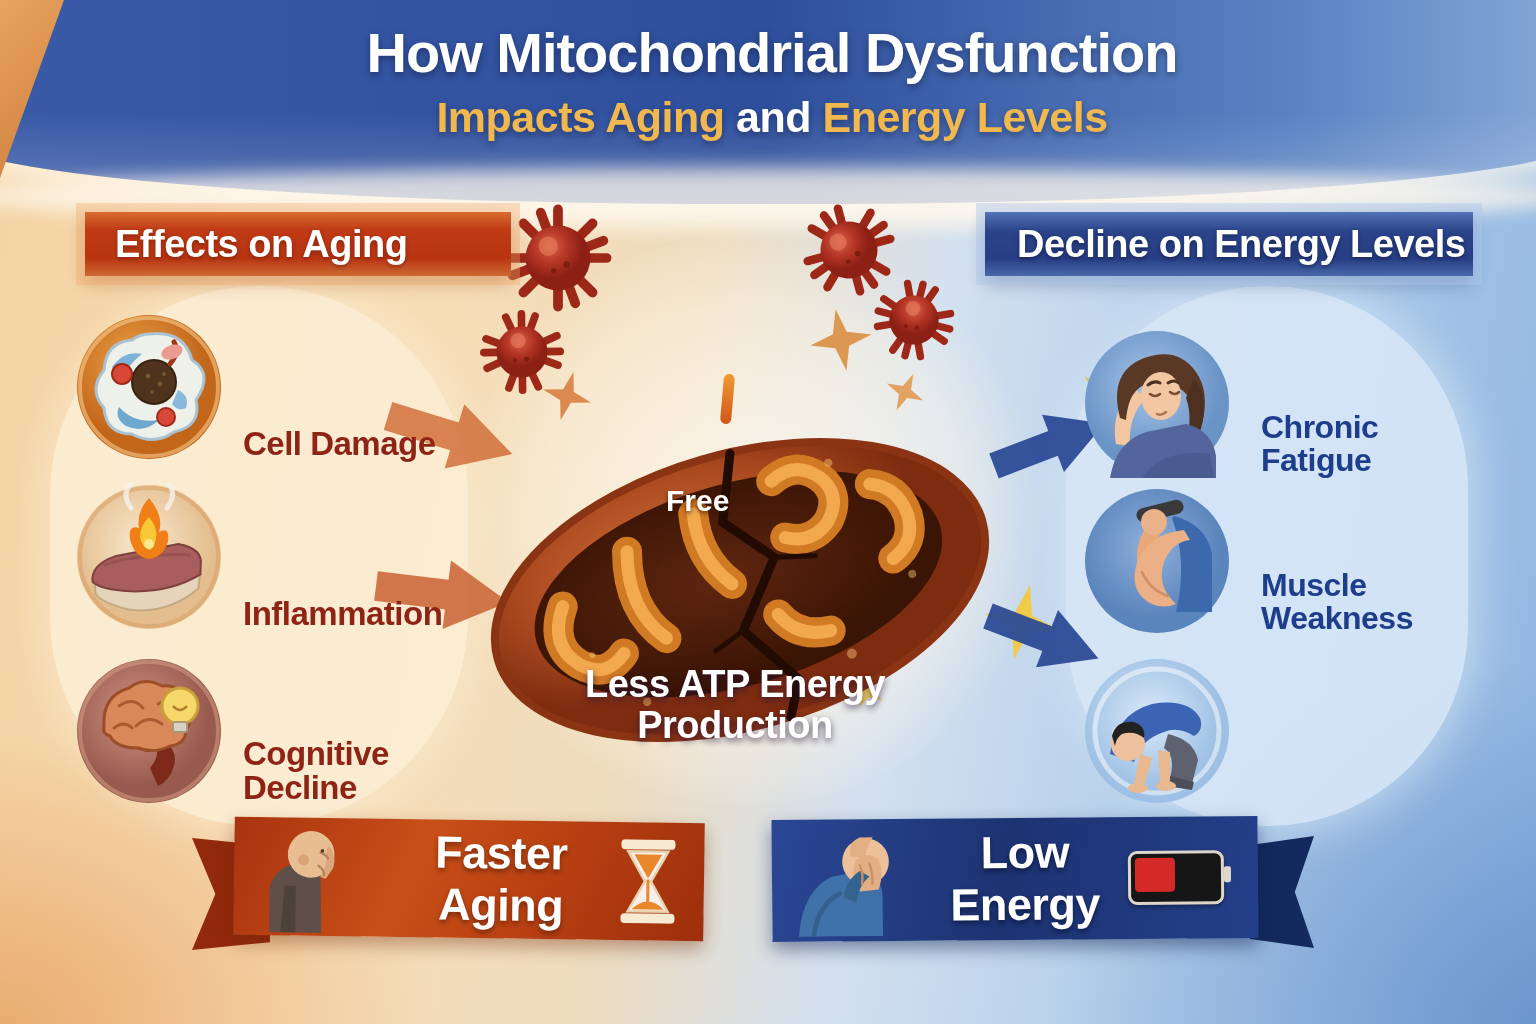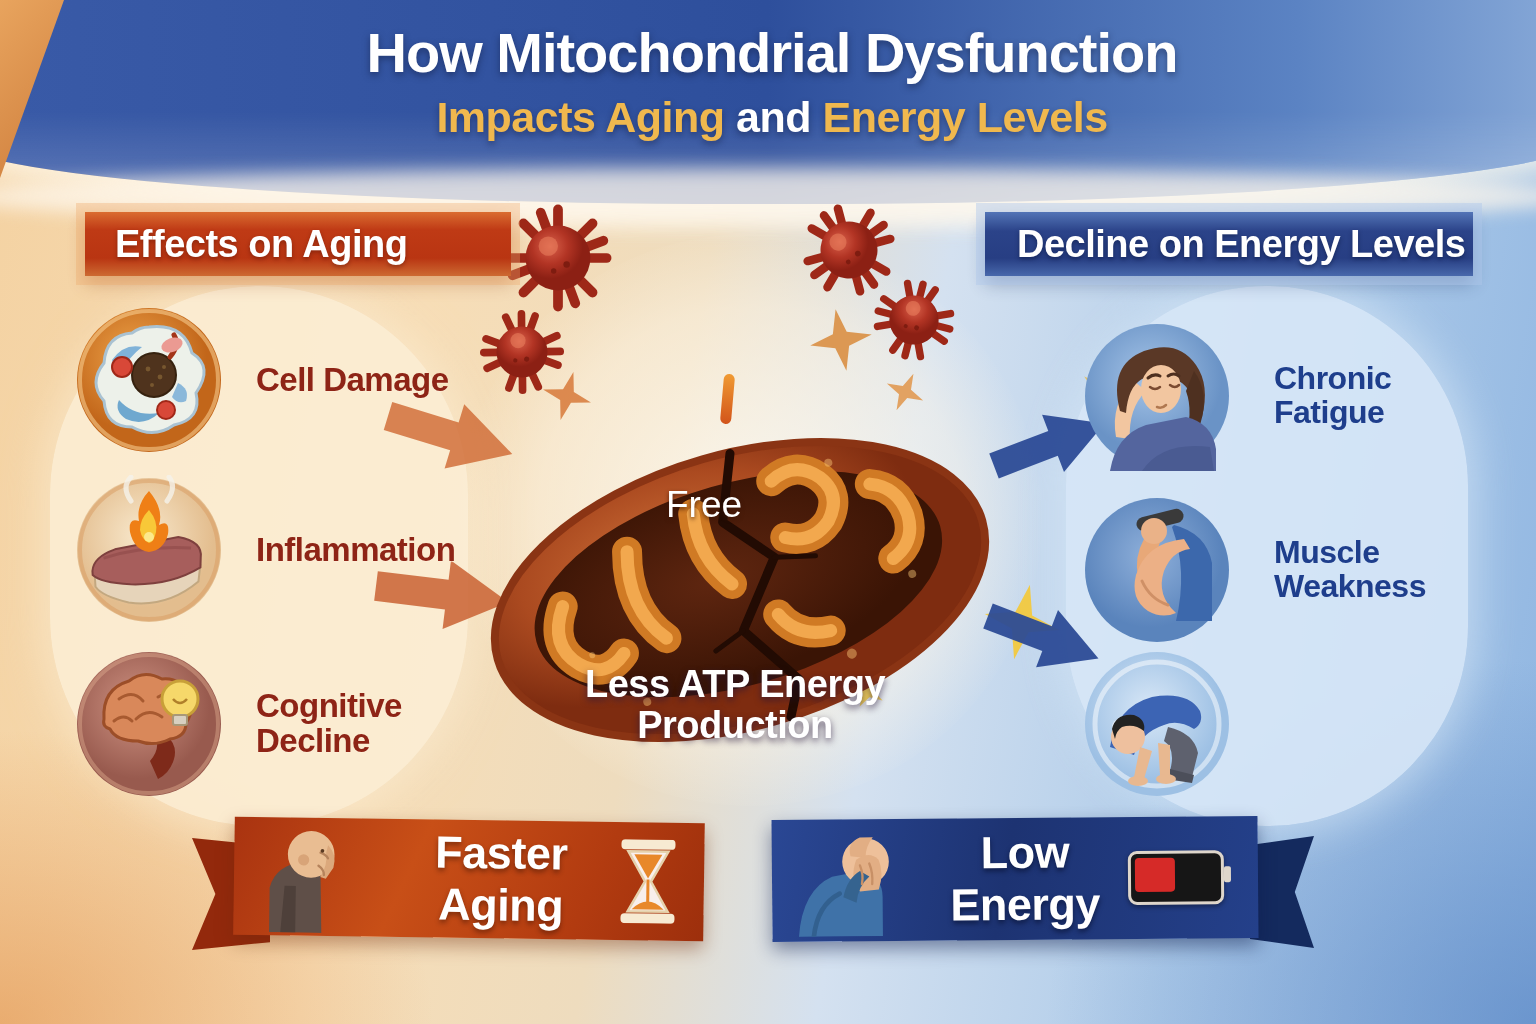--- a/index.html
+++ b/index.html
@@ -39,34 +39,34 @@
     box-shadow:0 0 0 9px rgba(175,200,235,.45),0 8px 16px rgba(20,40,90,.3);
     text-shadow:0 2px 4px rgba(5,15,50,.5);}
   
   .blob-left{position:absolute;left:50px;top:286px;width:418px;height:540px;z-index:2;
     background:rgba(251,238,214,.85);border-radius:210px;
     box-shadow:0 0 40px 10px rgba(251,238,214,.55);}
   .blob-right{position:absolute;left:1066px;top:286px;width:402px;height:540px;z-index:2;
     background:rgba(215,231,247,.9);border-radius:200px;
     box-shadow:0 0 40px 10px rgba(215,231,247,.6);}
   
-  .row{position:absolute;display:flex;align-items:center;gap:32px;height:164px;z-index:4;}
+  .row{position:absolute;display:flex;align-items:flex-end;gap:19px;height:164px;z-index:4;}
   .row svg.icon{flex:0 0 150px;}
   .lbl{font-weight:700;line-height:1.05;letter-spacing:-.5px;}
   .lbl-left{width:230px;font-size:33px;color:#8e2416;text-shadow:0 1px 1px rgba(255,240,220,.6);}
   .lbl-right{width:208px;font-size:32px;color:#1e3e8c;padding-left:10px;}
   
   .halo{position:absolute;left:458px;top:234px;width:584px;height:572px;z-index:2;border-radius:50%;
     background:radial-gradient(circle,rgba(255,252,244,.8) 0%,rgba(255,247,232,.45) 52%,rgba(255,247,232,0) 72%);}
   .mito-label{position:absolute;left:565px;top:282px;width:320px;z-index:5;text-align:center;
     font-size:38px;font-weight:700;color:#5c140a;line-height:1.02;letter-spacing:-1px;
     text-shadow:0 1px 2px rgba(255,235,210,.5);}
   .drip{position:absolute;left:722px;top:374px;width:11px;height:50px;z-index:5;border-radius:6px;
     background:linear-gradient(180deg,#f09a33,#d2541a);transform:rotate(5deg);}
-  .free-label{position:absolute;left:646px;top:484px;z-index:6;font-size:37px;font-weight:400;color:#fff;
+  .free-label{position:absolute;left:646px;top:484px;z-index:6;font-size:30px;font-weight:700;color:#fff;
     text-shadow:0 2px 4px rgba(60,20,5,.8);padding-left:20px;}
   .atp-label{position:absolute;left:552px;top:664px;width:366px;z-index:6;text-align:center;
     font-size:38px;font-weight:700;color:#fff;line-height:1.08;letter-spacing:-.5px;
     text-shadow:0 3px 7px rgba(35,18,55,.7);}
   .decor{position:absolute;left:0;top:0;width:1536px;height:1024px;z-index:3;pointer-events:none;}
   .mito-svg{position:absolute;left:470px;top:372px;width:540px;height:436px;z-index:4;}
   
   .ribbon-tail{position:absolute;z-index:3;}
   .tail-aging{left:192px;top:838px;width:78px;height:112px;background:#93290c;
     clip-path:polygon(0 0,100% 7%,100% 93%,0 100%,30% 50%);}
@@ -304,21 +304,21 @@
       <ellipse cx="79" cy="68" rx="20" ry="24" fill="#f2c6a0"></ellipse>
       <path d="M68,66 q5,4 10,0 M88,64 q5,4 9,0" fill="none" stroke="#7a4a30" stroke-width="2.5" stroke-linecap="round"></path>
       <path d="M66,57 q6,-5 12,-2 M86,55 q6,-4 11,0" fill="none" stroke="#4e3020" stroke-width="3" stroke-linecap="round"></path>
       <path d="M84,84 q-4,4 -9,2" fill="none" stroke="#b07850" stroke-width="2.5" stroke-linecap="round"></path>
       <path d="M28,150 Q34,114 64,104 L104,96 Q130,102 134,128 L134,150 Z" fill="#54659e"></path>
       <path d="M60,150 Q80,120 128,126 L132,150 Z" fill="#4a5b92"></path>
     </svg>
     <div class="lbl lbl-right">Chronic Fatigue</div>
   </div>
 
-  <div class="row" style="left:1082px;top:488px;">
+  <div class="row" style="left:1082px;top:472px;">
     <svg class="icon" viewBox="0 0 150 150">
       <defs>
           <radialGradient id="musBg" cx="45%" cy="40%">
             <stop offset="0%" stop-color="#8fb0da"></stop>
             <stop offset="100%" stop-color="#5a84bc"></stop>
           </radialGradient>
         </defs>
       <circle cx="75" cy="75" r="72" fill="url(#musBg)"></circle>
       <path d="M92,30 Q124,38 130,68 L130,126 L94,126 Q106,76 90,32 Z" fill="#3c68ac"></path>
       <rect x="54" y="18" width="48" height="14" rx="7" fill="#3a3a3a" transform="rotate(-14 78 25)"></rect>

